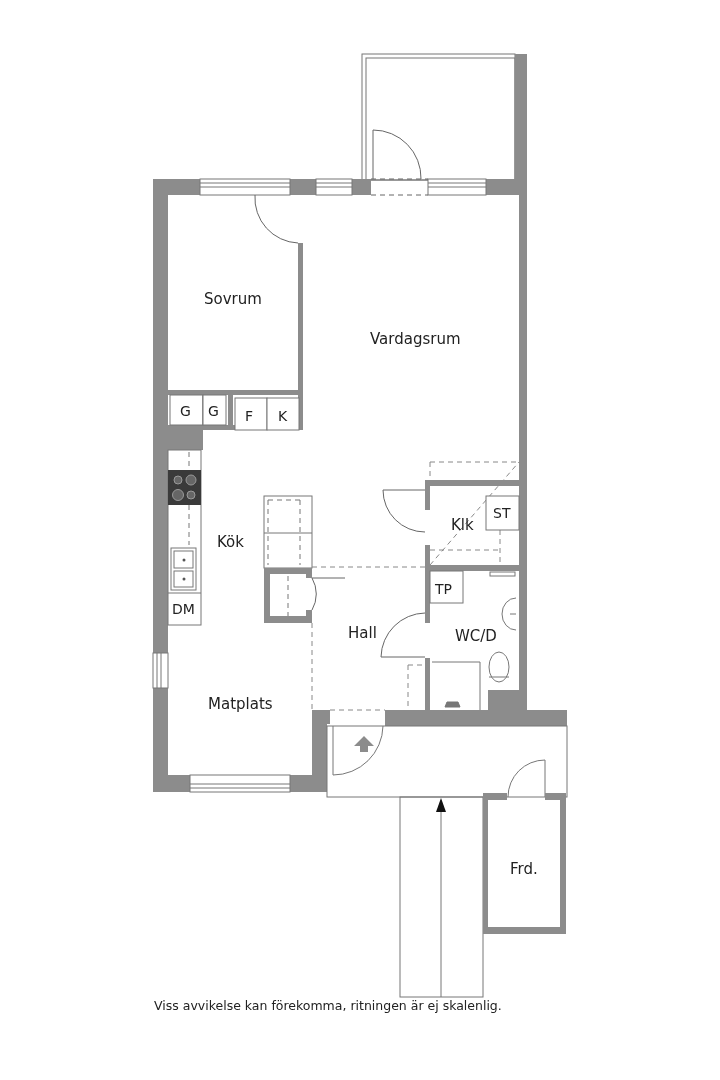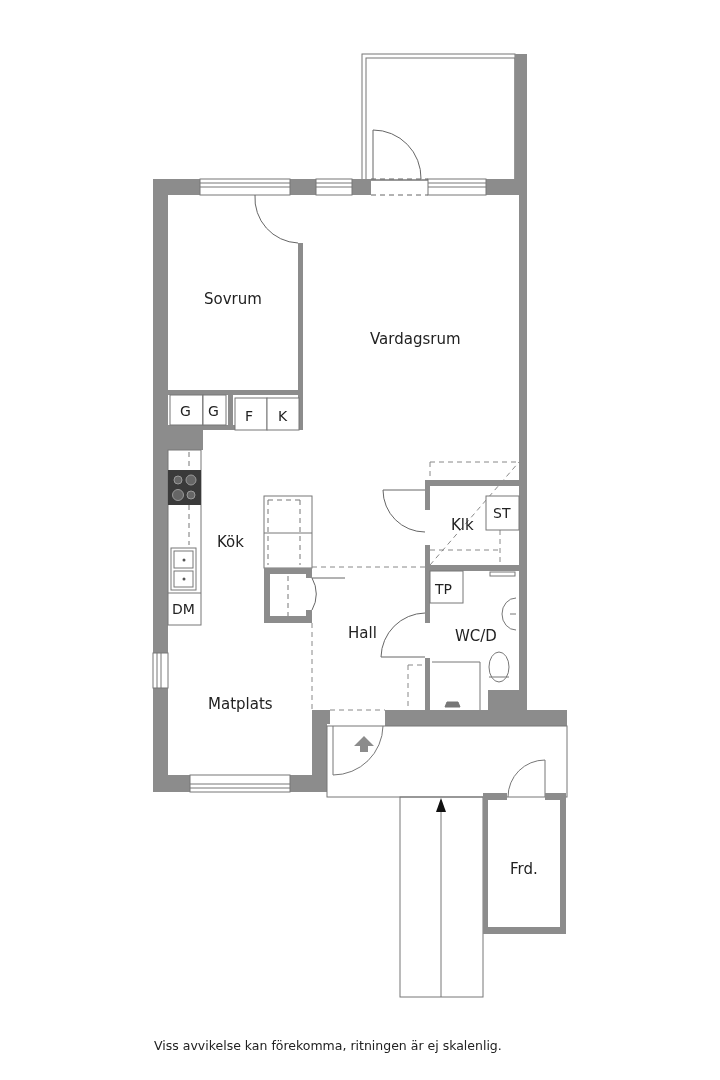--- a/index.html
+++ b/index.html
@@ -1,20 +1,20 @@
 <!DOCTYPE html>
 <html><head>
   <meta charset="utf-8">
   <style>
     html, body { margin: 0; padding: 0; background: #ffffff; }
     body { width: 720px; height: 1080px; position: relative; overflow: hidden; font-family: "DejaVu Sans", sans-serif; }
     #plan { position: absolute; left: 0; top: 0; }
     .room-label { font-family: "DejaVu Sans", sans-serif; font-size: 15px; fill: #222; }
     .small-label { font-family: "DejaVu Sans", sans-serif; font-size: 14px; fill: #222; }
-    .disclaimer { position: absolute; left: 154px; top: 1038px; font-size: 12.5px; color: #222; font-family: "DejaVu Sans", sans-serif; }
+    .disclaimer { position: absolute; left: 154px; top: 998px; font-size: 12.5px; color: #222; font-family: "DejaVu Sans", sans-serif; }
   </style>
 </head>
 <body>
 
 <svg id="plan" width="720" height="1000" viewBox="0 0 720 1000" xmlns="http://www.w3.org/2000/svg">
 
   <g fill="none" stroke="#777" stroke-width="1">
     <rect x="362" y="54" width="153" height="126"></rect>
     <rect x="366" y="58" width="149" height="122"></rect>
   </g>

